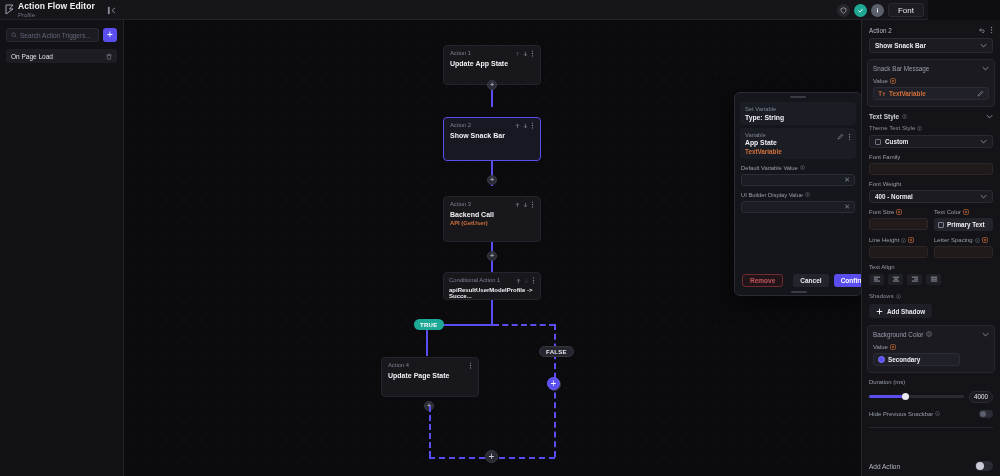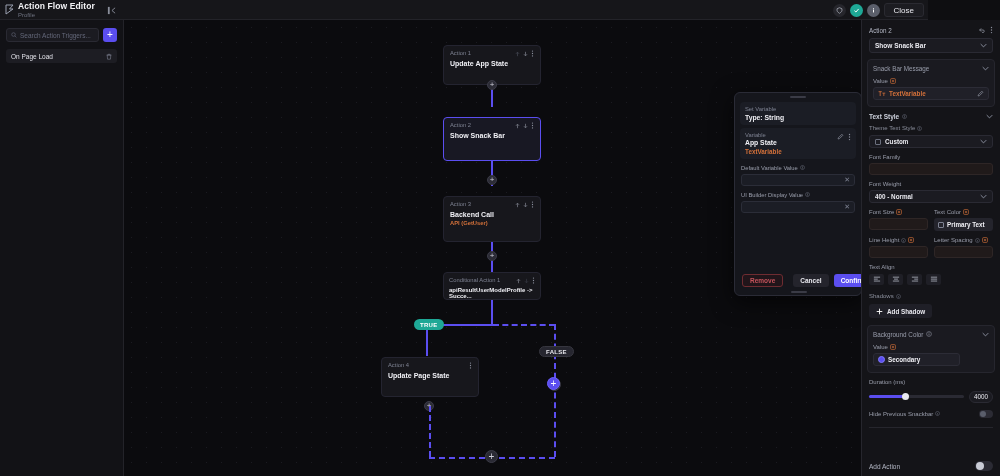--- a/index.html
+++ b/index.html
@@ -215,21 +215,21 @@
         <svg width="7" height="7" viewBox="0 0 10 10">
             <path d="M2 5.2 L4.2 7.2 L8 2.8" fill="none" stroke="#ffffff" stroke-width="1.4"></path>
           </svg>
       </div>
       <div class="tb-ic grey">
         <svg width="7" height="7" viewBox="0 0 10 10">
             <rect x="4.3" y="3.8" width="1.4" height="4" fill="#ffffff"></rect>
             <rect x="4.3" y="1.8" width="1.4" height="1.4" fill="#ffffff"></rect>
           </svg>
       </div>
-      <div class="tb-close">Close</div>
+      <div class="tb-close">Font</div>
     </div>
   </div>
 
   <div class="sidebar">
     <div class="sb-searchrow">
       <div class="sb-search">
         <span>
           <svg width="6" height="6" viewBox="0 0 10 10">
               <circle cx="4.2" cy="4.2" r="3" fill="none" stroke="#64687a" stroke-width="1"></circle>
               <line x1="6.4" y1="6.4" x2="9" y2="9" stroke="#64687a" stroke-width="1"></line>

